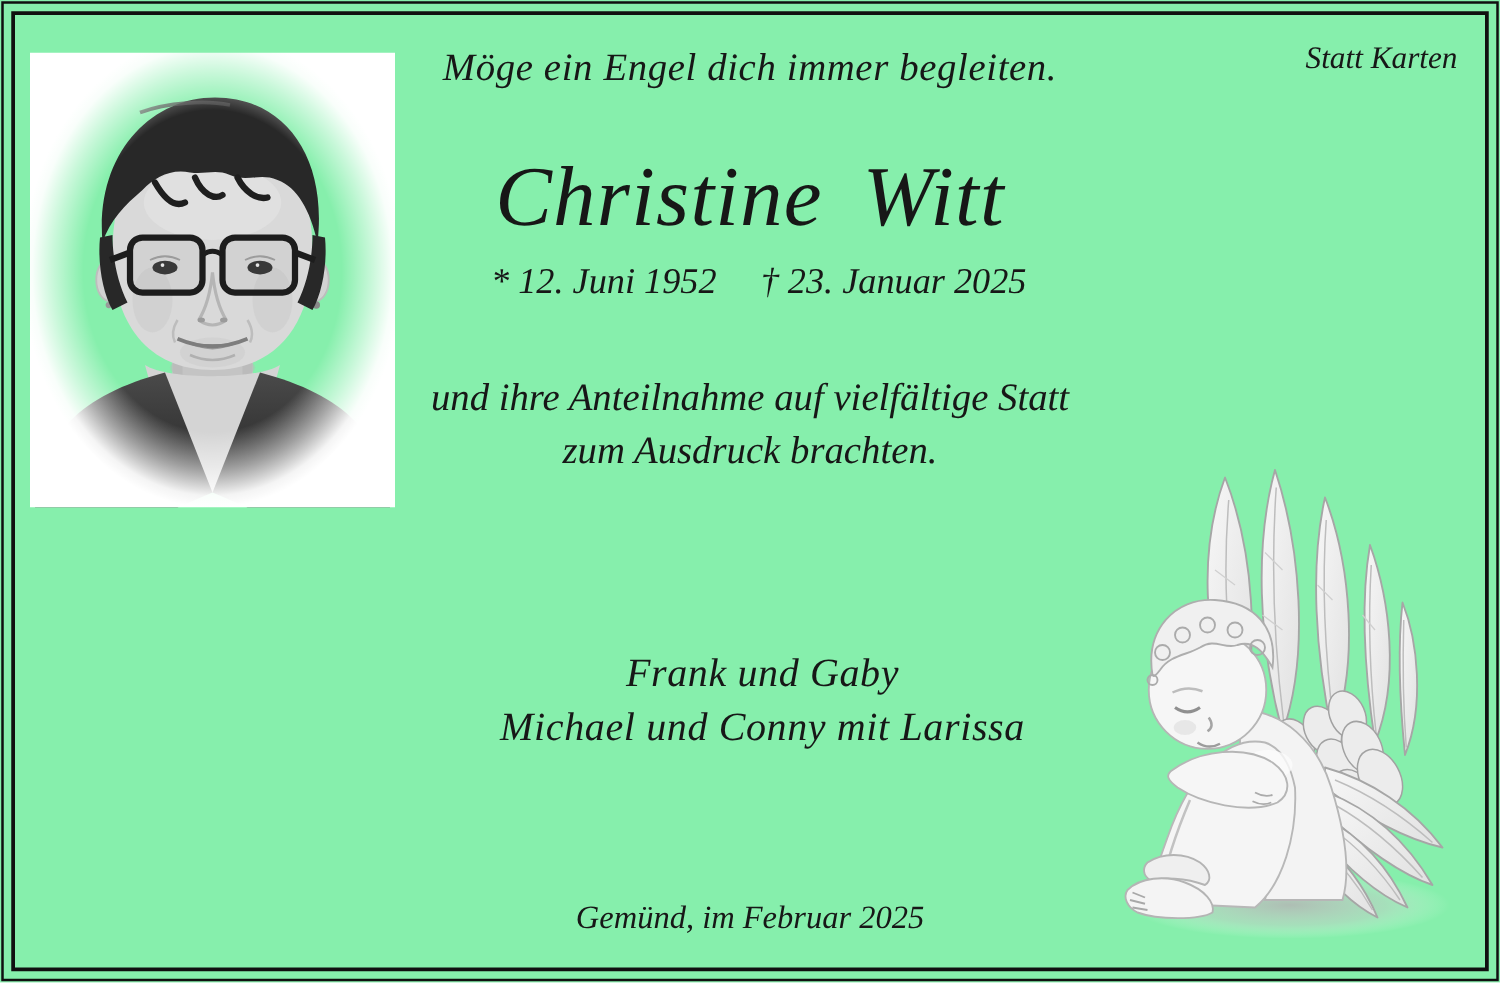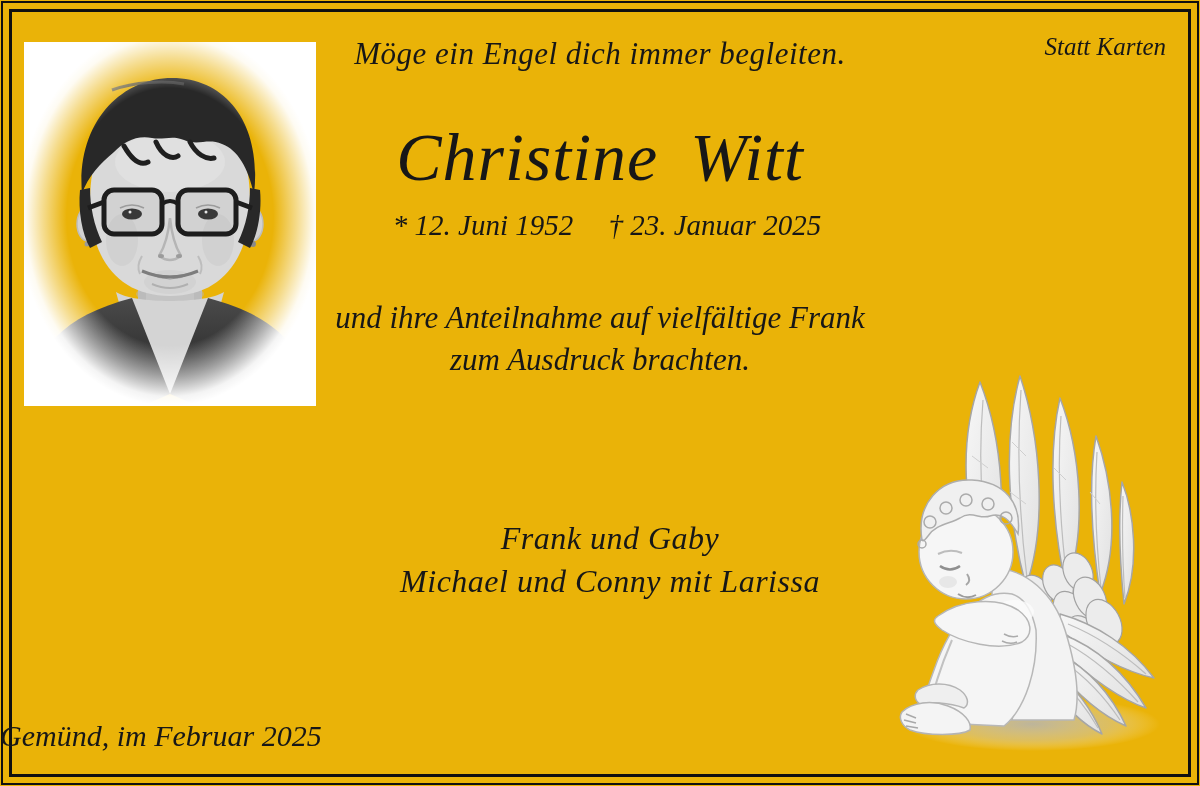--- a/index.html
+++ b/index.html
@@ -1,20 +1,20 @@
 <!DOCTYPE html>
 <html><head>
 <meta charset="utf-8">
 <style>
   html, body { margin: 0; padding: 0; background: #ffffff; }
   .page {
     position: relative;
     width: 1200px;
     height: 786px;
-    background: #eab308;
+    background: #86efac;
     overflow: hidden;
     font-family: "Liberation Serif", "DejaVu Serif", serif;
     font-style: italic;
     color: #171717;
   }
   .border-outer { position: absolute; inset: 1px;  border: 2px solid #101010; pointer-events: none; }
   .border-inner { position: absolute; inset: 9px;  border: 3px solid #101010; pointer-events: none; }
 
   .epigraph {
     position: absolute; top: 36px; left: 0; right: 0;
@@ -36,21 +36,21 @@
   .thanks-block {
     position: absolute; top: 297px; left: 0; right: 0;
     text-align: center; font-size: 31px; line-height: 42px;
   }
   .family-block {
     position: absolute; top: 517px; left: 0; right: 0;
     text-align: center; font-size: 32px; line-height: 43px; letter-spacing: 0.5px; padding-left: 20px;
   }
   .place-date {
     position: absolute; top: 719px; left: 0; right: 0;
-    text-align: left; font-size: 30px;
+    text-align: center; font-size: 26px;
   }
   .portrait {
     position: absolute; left: 24px; top: 42px; width: 292px; height: 364px;
   }
   .angel {
     position: absolute; left: 864px; top: 372px; width: 302px; height: 392px;
   }
   svg { display: block; width: 100%; height: 100%; }
 </style>
 </head>
@@ -137,21 +137,21 @@
     </svg>
   </div>
 
   <div class="deceased-name">Christine Witt</div>
   <div class="dates-row">
     <span class="birth">* 12. Juni 1952</span>
     <span class="death">† 23. Januar 2025</span>
   </div>
 
   <div class="thanks-block">
-    <div>und ihre Anteilnahme auf vielfältige Frank</div>
+    <div>und ihre Anteilnahme auf vielfältige Statt</div>
     <div>zum Ausdruck brachten.</div>
   </div>
 
   <div class="family-block">
     <div>Frank und Gaby</div>
     <div>Michael und Conny mit Larissa</div>
   </div>
 
   <div class="place-date">Gemünd, im Februar 2025</div>
 

